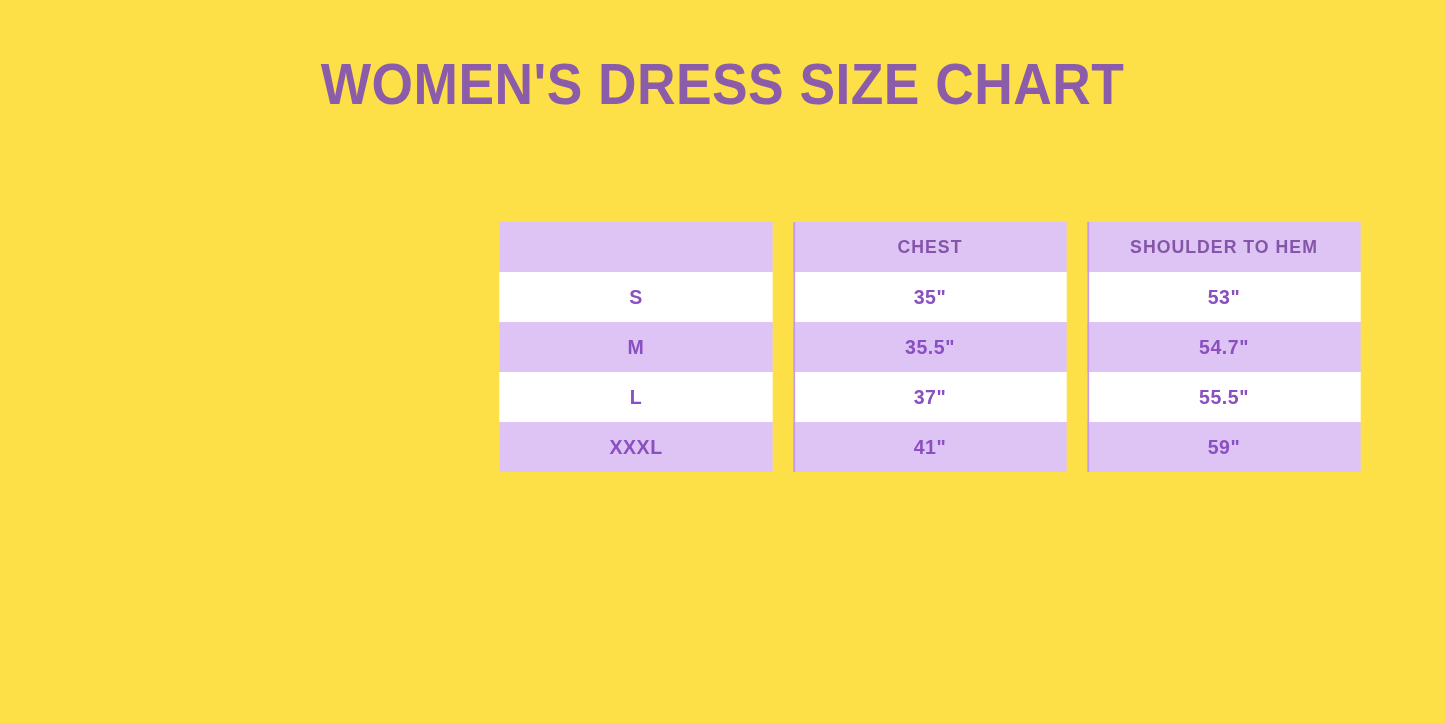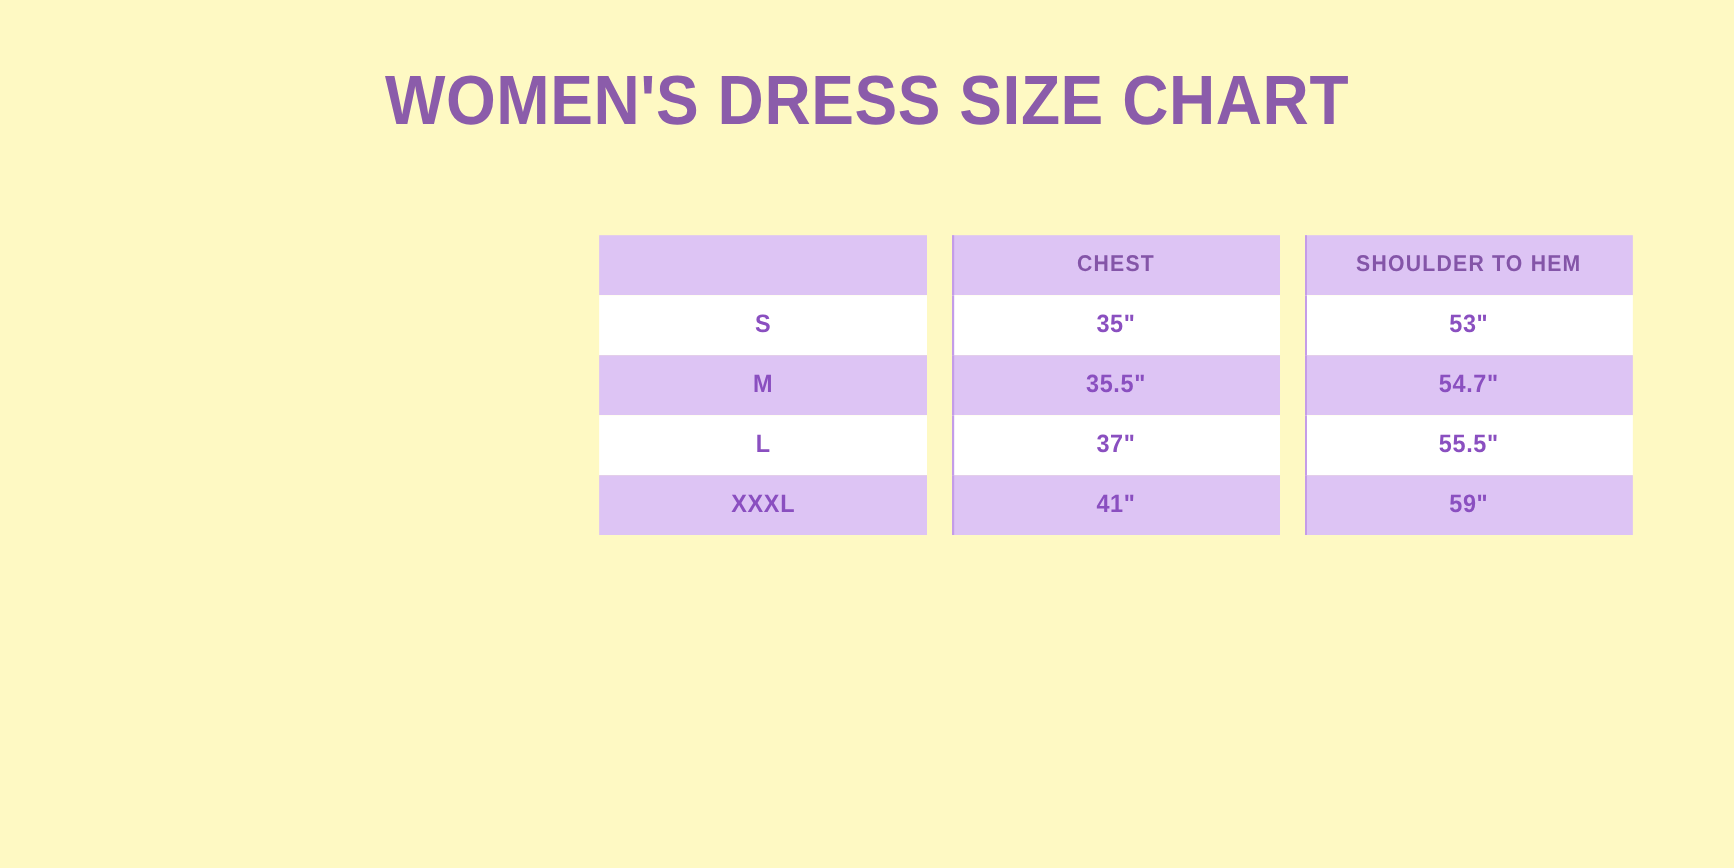--- a/index.html
+++ b/index.html
@@ -12,21 +12,21 @@
     height: 723px;
     font-family: "Liberation Sans", sans-serif;
     -webkit-font-smoothing: antialiased;
     overflow: hidden;
     position: relative;
   }
 
   .page {
     position: absolute;
     inset: 0;
-    background: #fef9c3;
+    background: #fde047;
     padding-left: 46px;
   }
 
   
   .title {
     position: absolute;
     left: 0;
     right: 0;
     top: 52px;
     text-align: center;
@@ -38,21 +38,21 @@
     line-height: 1.1;
     transform: scaleX(0.92);
     transform-origin: center top;
     white-space: nowrap;
   }
 
   
   .size-table-wrap {
     position: absolute;
     left: 489px;
-    top: 196px;
+    top: 222px;
     width: 882px;
   }
 
   table.size-table {
     width: 882px;
     border-collapse: collapse;
     table-layout: fixed;
   }
 
   table.size-table col.c-size { width: 294px; }

